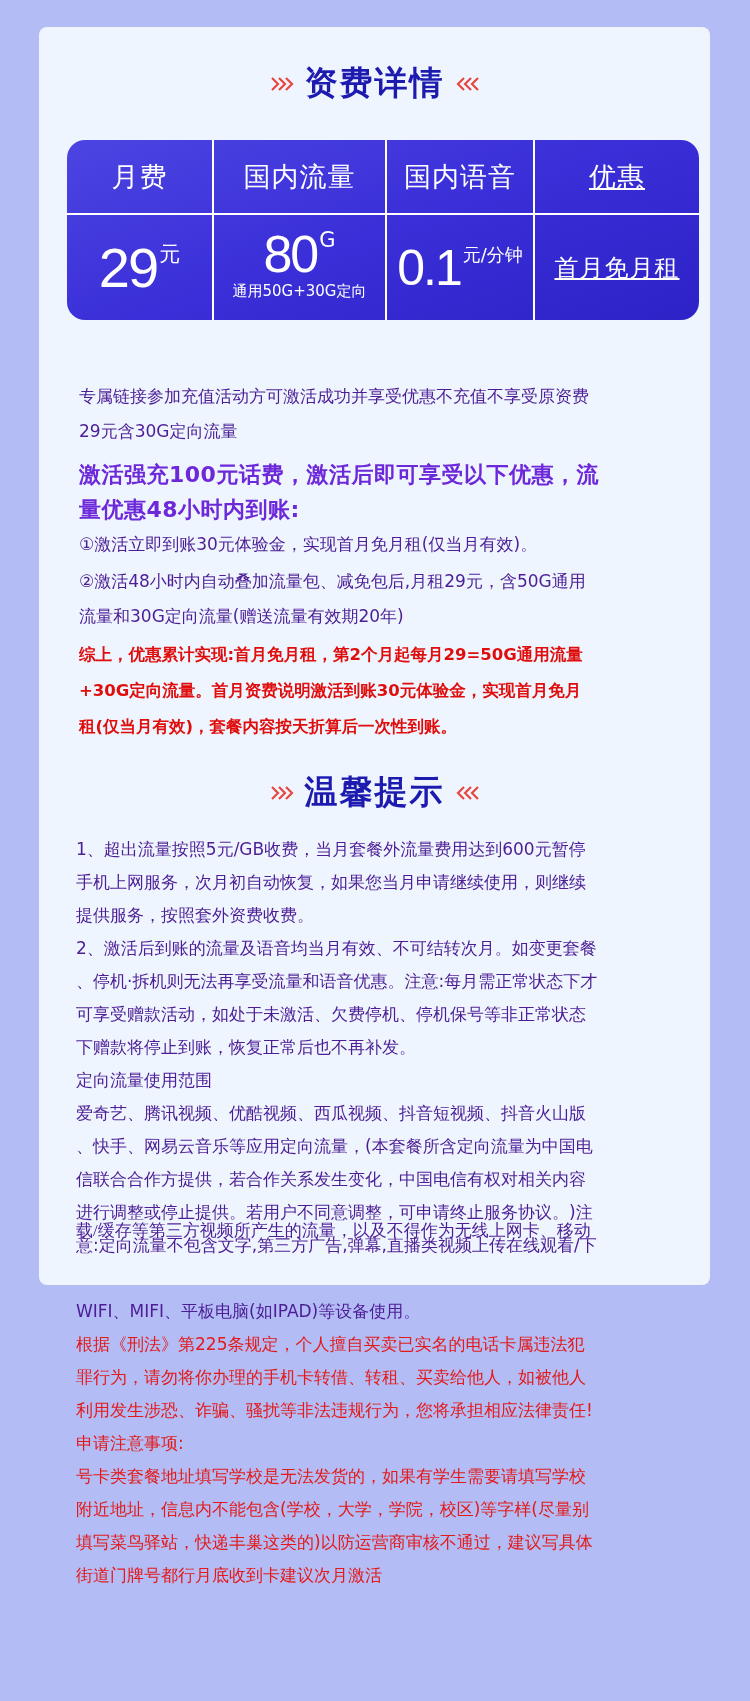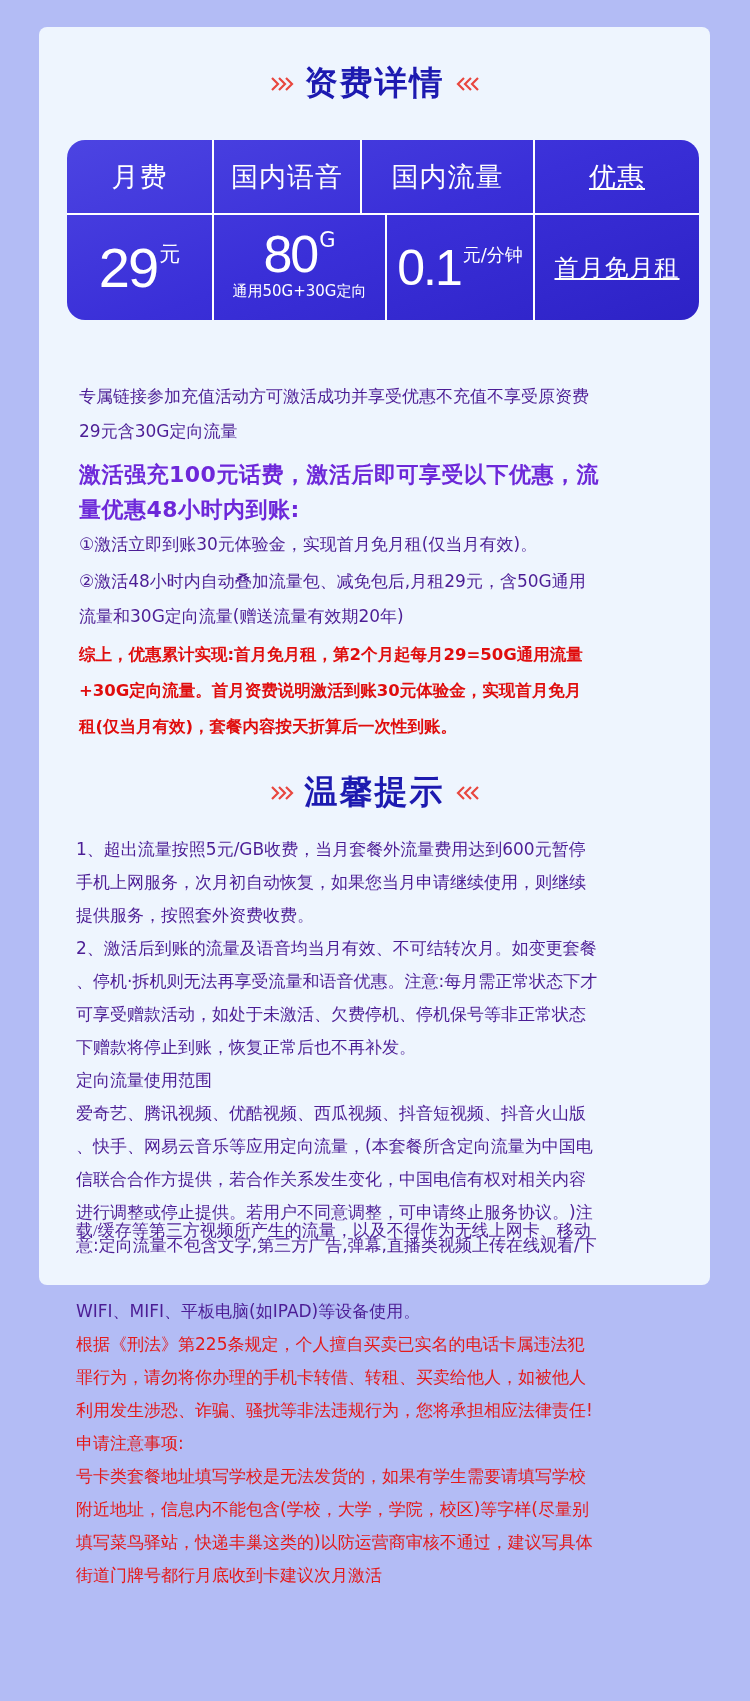--- a/index.html
+++ b/index.html
@@ -76,22 +76,22 @@
             <path d="M18 1 L12 7 L18 13"></path>
             <path d="M25 1 L19 7 L25 13"></path>
           </g>
         </svg>
     </span>
   </div>
 
   <div class="tariff-table">
     <div class="tt-row head">
       <div class="tt-cell c1">月费</div>
+      <div class="tt-cell c2">国内流量</div>
       <div class="tt-cell c3">国内语音</div>
-      <div class="tt-cell c2">国内流量</div>
       <div class="tt-cell c4">优惠</div>
     </div>
     <div class="tt-row vals">
       <div class="tt-cell c1">
         <div class="valrow">
           <span class="big">29</span>
           <span class="unit">元</span>
         </div>
       </div>
       <div class="tt-cell c2">

